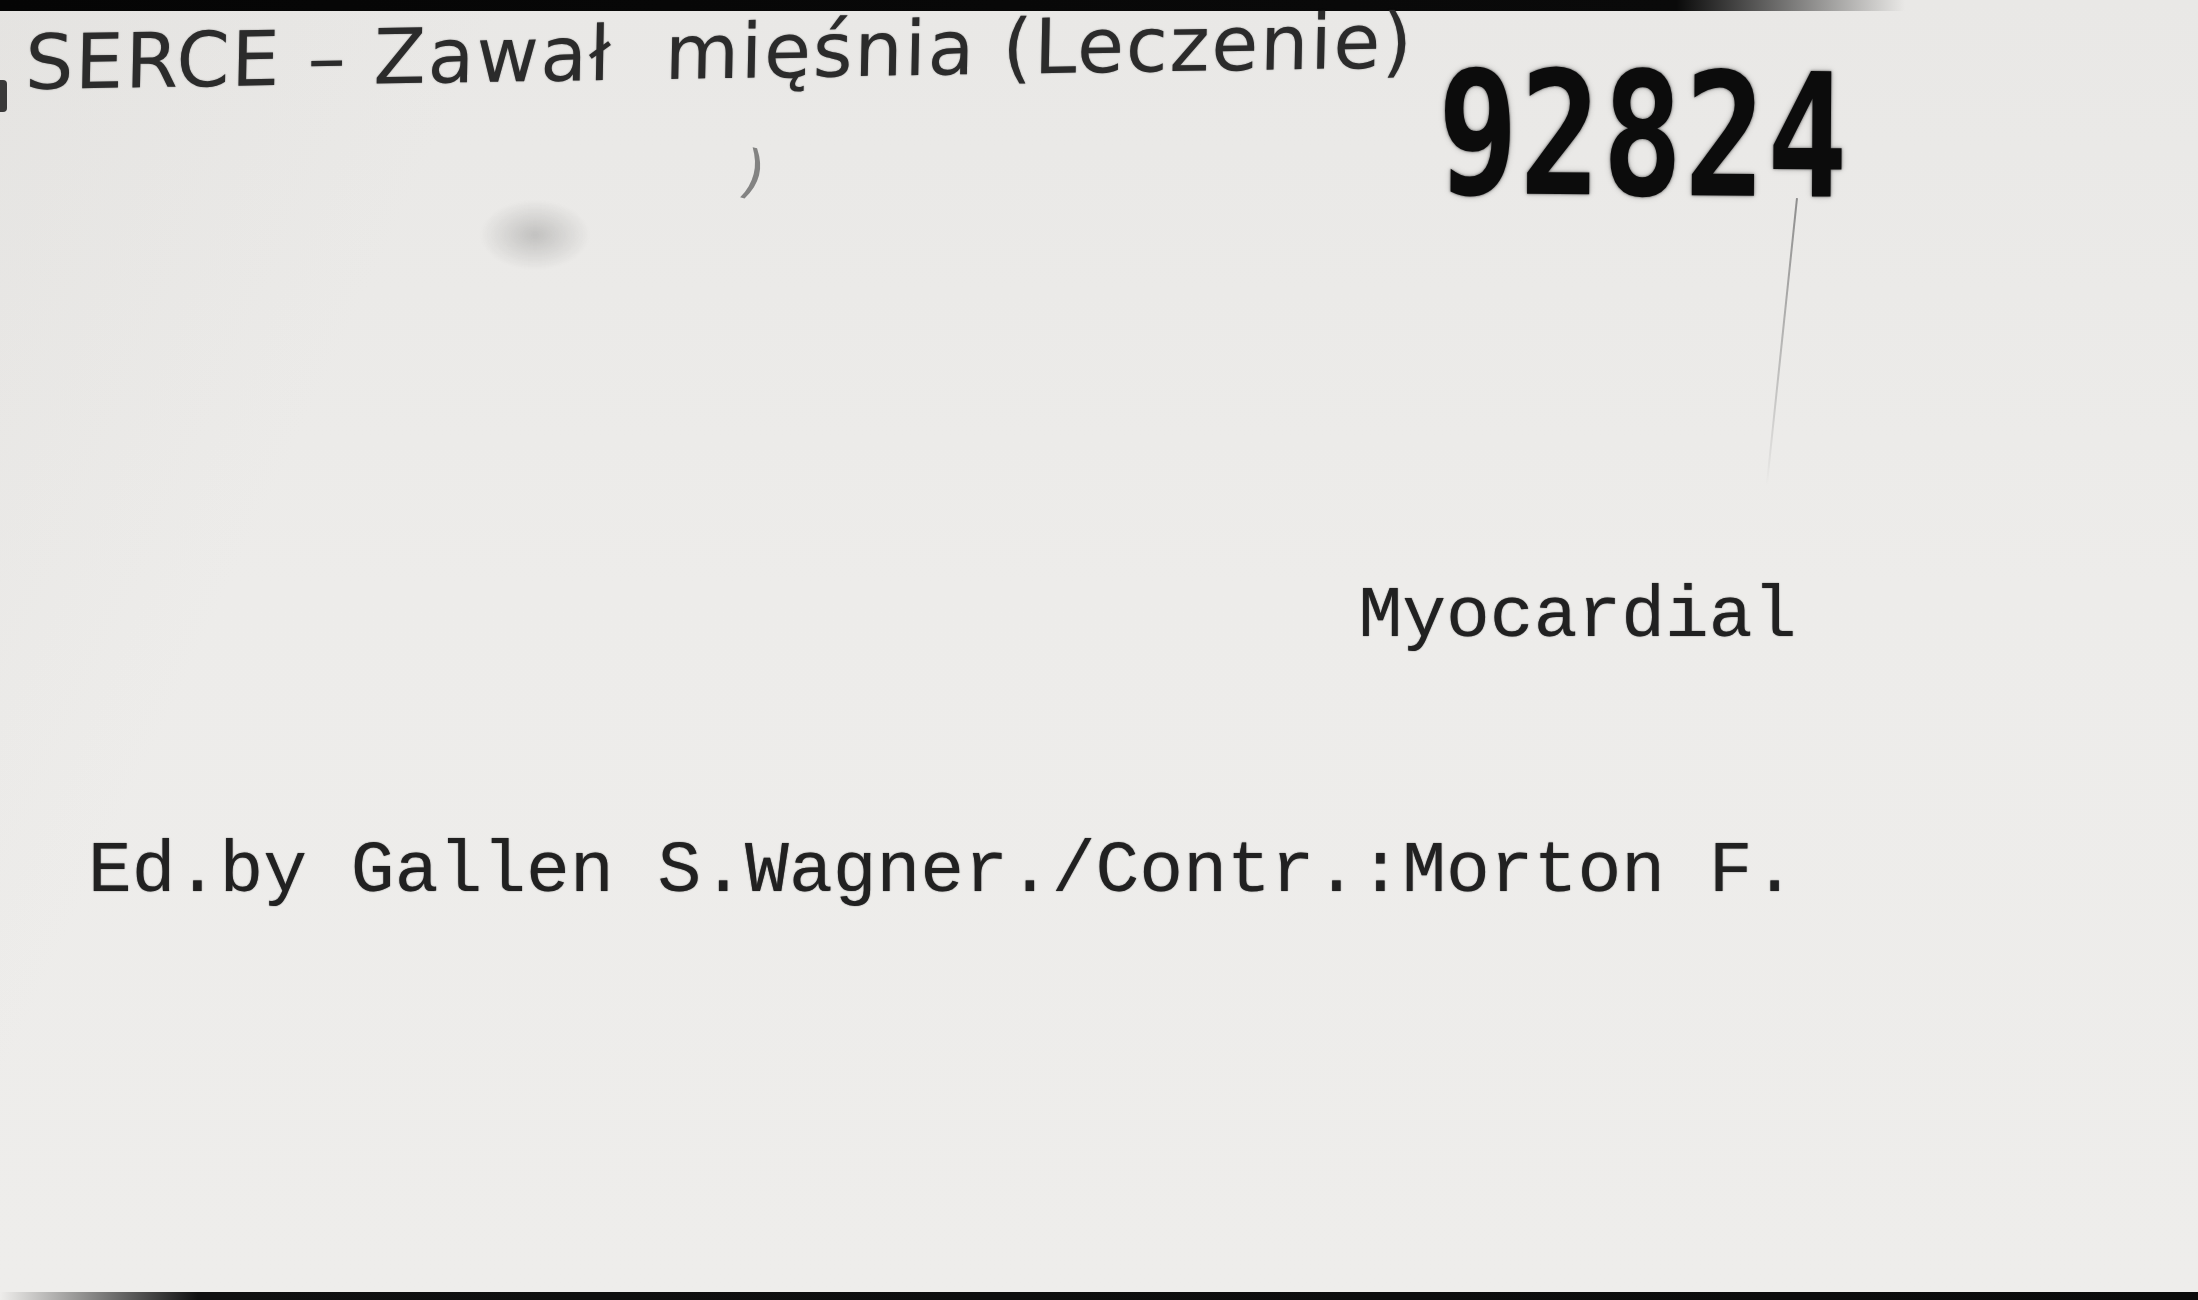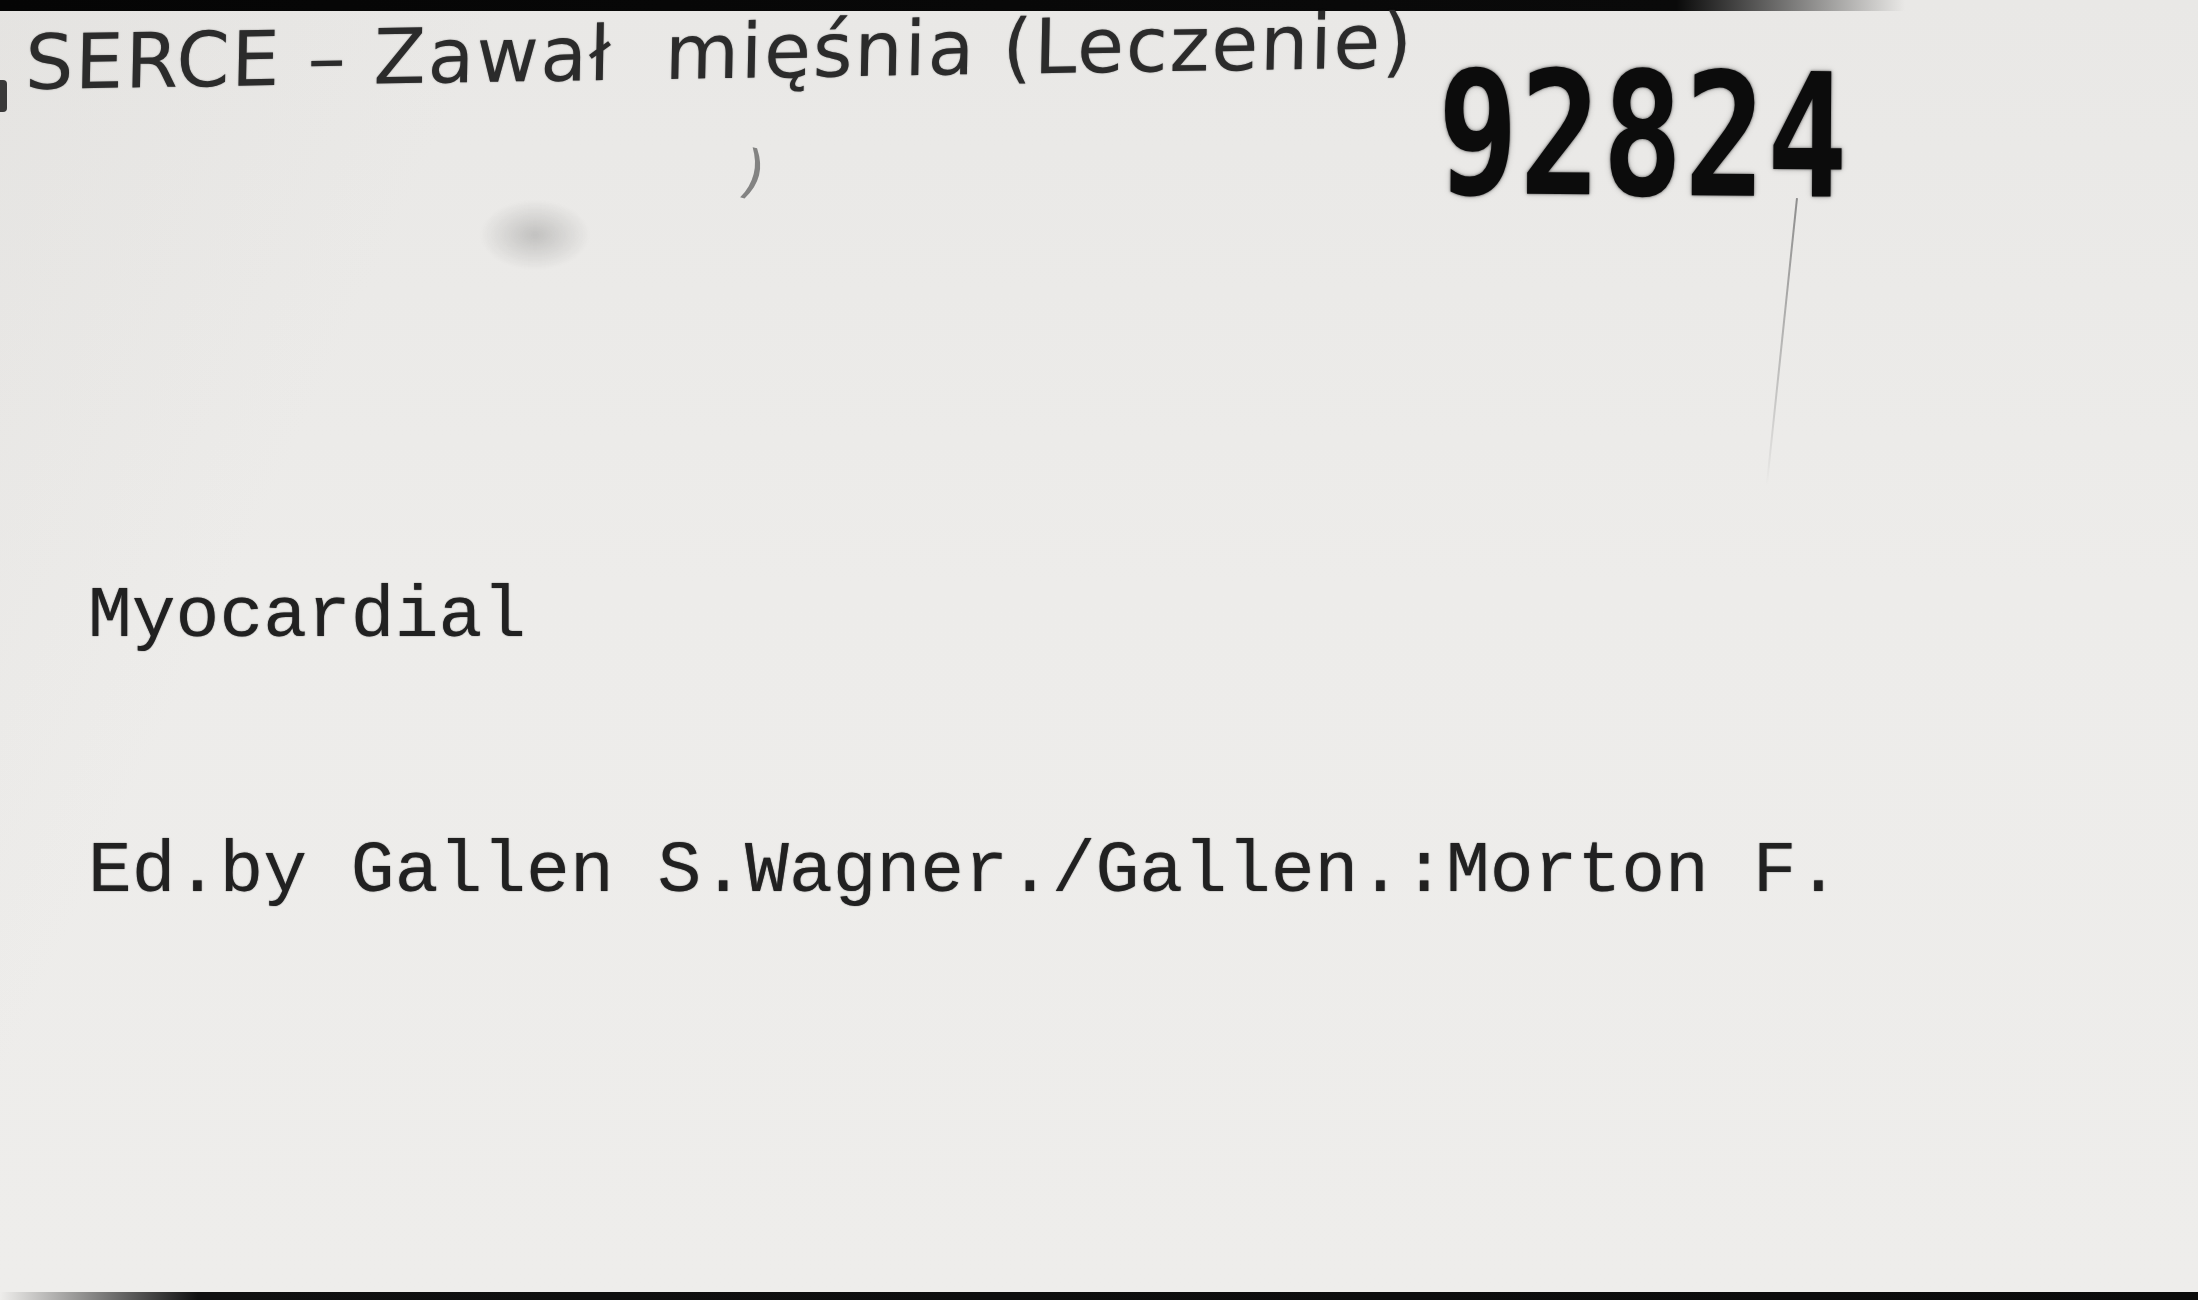--- a/index.html
+++ b/index.html
@@ -45,21 +45,21 @@
     text-shadow:0 0 3px rgba(5,5,5,.65), 0 0 8px rgba(5,5,5,.18);
   }
   
   .entry{
     position:absolute;left:88px;top:404px;
     font-family:"Liberation Mono", monospace;
     font-size:73px;line-height:85px;
     color:#212121;white-space:pre;
     text-shadow:0 0 1.3px rgba(25,25,25,.75);
   }
-  .entry .line{height:85px;}
+  .entry .line{height:85px;text-align:right;}
   
   .stray-mark{
     position:absolute;left:742px;top:138px;
     font-family:"DejaVu Sans", sans-serif;
     font-size:58px;color:#6a6a6a;
     transform:rotate(14deg);opacity:.8;
   }
   
   .smudge{
     position:absolute;left:480px;top:200px;width:110px;height:70px;
@@ -86,20 +86,20 @@
 
   <div class="stamp">92824</div>
 
   <div class="stray-mark">)</div>
 
   <div class="smudge"></div>
   <div class="scratch"></div>
 
   <div class="entry">
     <div class="line">Myocardial</div>
-    <div class="line">Ed.by Gallen S.Wagner./Gallen.:Morton F.</div>
+    <div class="line">Ed.by Gallen S.Wagner./Contr.:Morton F.</div>
     
     
     
     
   </div>
 
 </div>
 
 </body></html>

